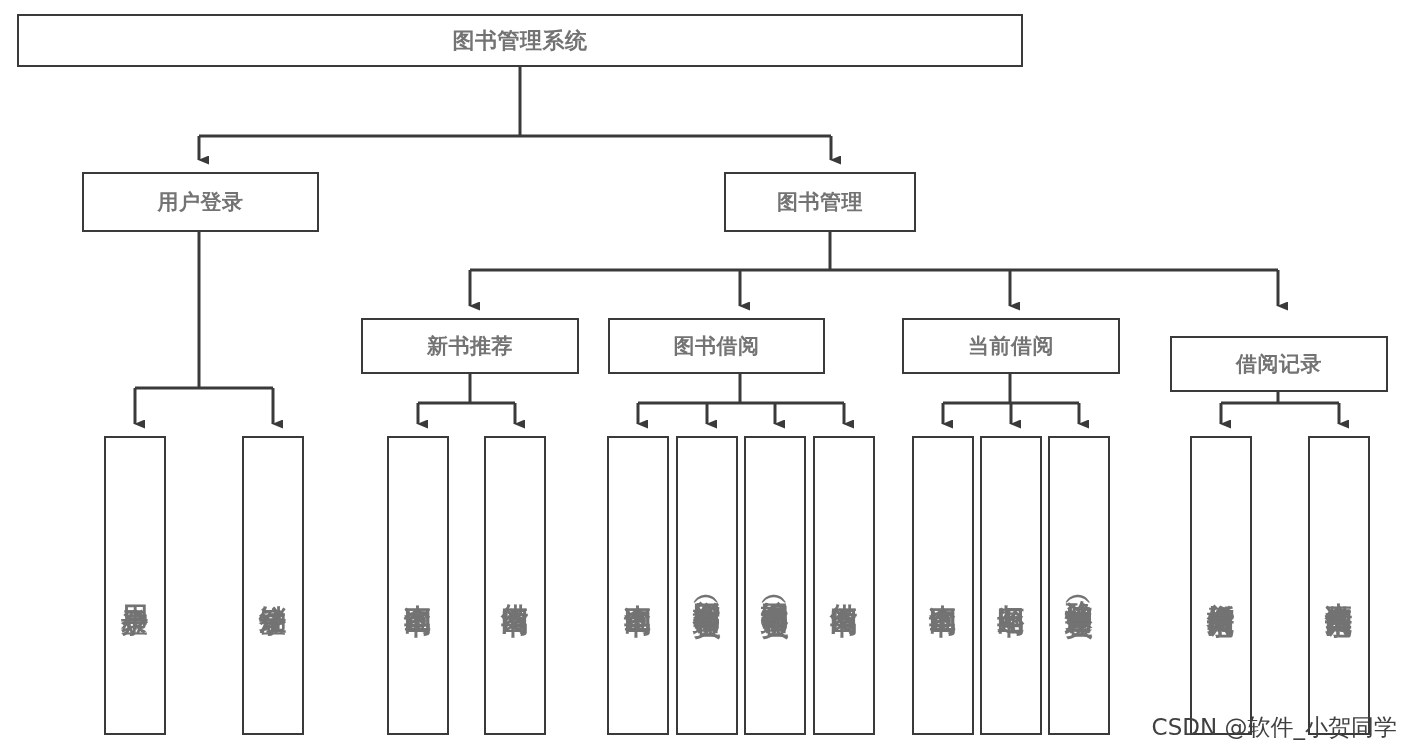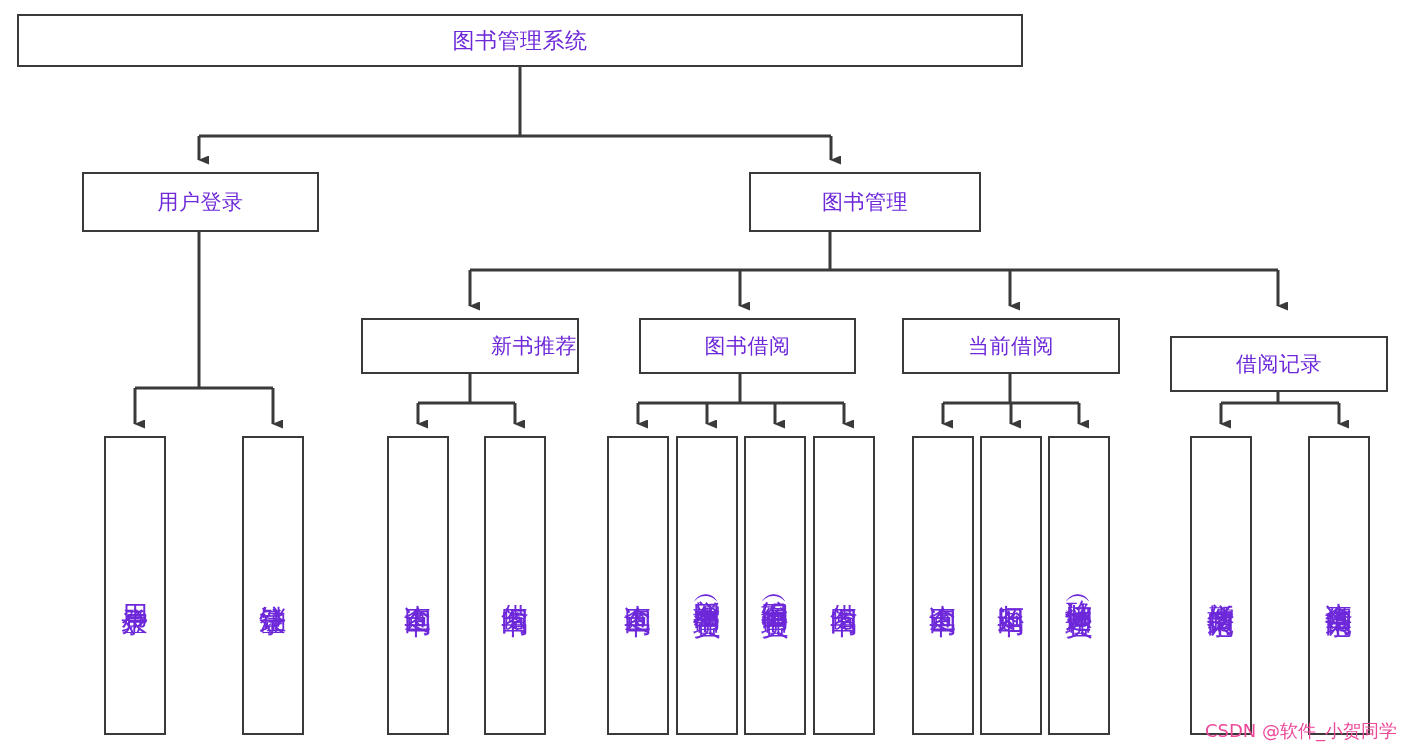--- a/index.html
+++ b/index.html
@@ -33,21 +33,22 @@
     border: 2.5px solid #3a3a3a;
     display: flex;
     align-items: center;
     justify-content: center;
     color: #1a1a1a;
   }
   .node-label {
     display: block;
     text-align: center;
     line-height: 1.18;
-    color: #6d28d9;
+    color: #737373;
+    font-weight: bold;
   }
   .horiz .node-label {
     writing-mode: horizontal-tb;
     font-size: 21px;
     letter-spacing: 0.5px;
   }
   .node.root .node-label { font-size: 22px; }
   .vert {
     align-items: center;
     justify-content: center;
@@ -58,22 +59,22 @@
     text-orientation: upright;
     font-size: 27px;
     line-height: 1.02;
     letter-spacing: 2px;
     white-space: nowrap;
   }
   #watermark {
     position: absolute;
     right: 8px;
     bottom: 4px;
-    font-size: 18px;
-    color: #ec4899;
+    font-size: 23px;
+    color: #404040;
     font-family: "DejaVu Sans", "Liberation Sans", sans-serif;
     white-space: nowrap;
     pointer-events: none;
   }
 </style>
 </head>
 <body>
 
 <div id="diagram-root">
 
@@ -127,28 +128,28 @@
     </g>
   </svg>
 
   <div class="node horiz root" style="left:17px; top:14px; width:1006px; height:53px;">
     <span class="node-label">图书管理系统</span>
   </div>
 
   <div class="node horiz" style="left:82px; top:172px; width:237px; height:60px;">
     <span class="node-label">用户登录</span>
   </div>
-  <div class="node horiz" style="left:749px; top:172px; width:232px; height:60px;">
+  <div class="node horiz" style="left:724px; top:172px; width:192px; height:60px;">
     <span class="node-label">图书管理</span>
   </div>
 
-  <div class="node horiz" style="left:361px; top:318px; width:218px; height:56px;justify-content:flex-end;">
+  <div class="node horiz" style="left:361px; top:318px; width:218px; height:56px;">
     <span class="node-label">新书推荐</span>
   </div>
-  <div class="node horiz" style="left:639px; top:318px; width:217px; height:56px;">
+  <div class="node horiz" style="left:608px; top:318px; width:217px; height:56px;">
     <span class="node-label">图书借阅</span>
   </div>
   <div class="node horiz" style="left:902px; top:318px; width:218px; height:56px;align-items:center;">
     <span class="node-label">当前借阅</span>
   </div>
   <div class="node horiz" style="left:1170px; top:318px; width:218px; height:56px;margin-top:18px;">
     <span class="node-label">借阅记录</span>
   </div>
 
   <div class="node vert" style="left:104px; top:436px; width:62px; height:299px;">

